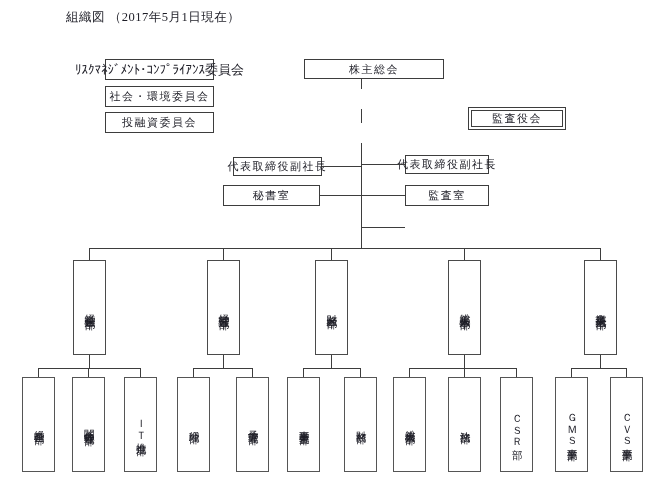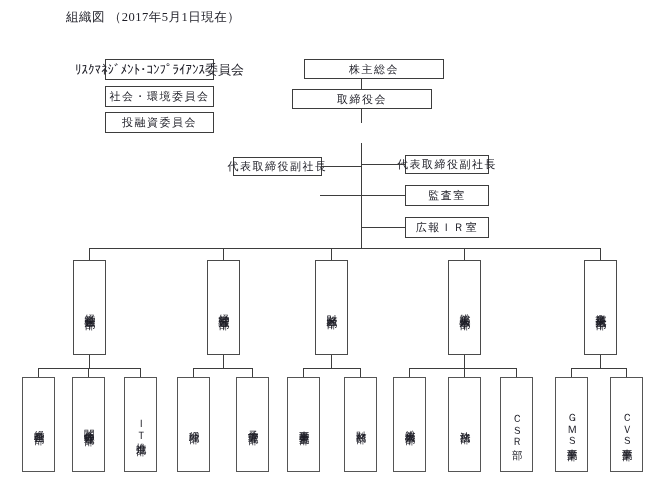--- a/index.html
+++ b/index.html
@@ -42,27 +42,29 @@
 
 <div class="canvas">
 
   <div class="title">組織図 （2017年5月1日現在）</div>
 
   <div class="box small" style="left:105px; top:59px;  width:109px; height:21px;">ﾘｽｸﾏﾈｼﾞﾒﾝﾄ･ｺﾝﾌﾟﾗｲｱﾝｽ委員会</div>
   <div class="box" style="left:105px; top:112px; width:109px; height:21px;">投融資委員会</div>
   <div class="box" style="left:105px; top:86px;  width:109px; height:21px;">社会・環境委員会</div>
 
   <div class="box" style="left:292px; top:59px;  width:140px; height:20px;margin-left:12px;">株主総会</div>
-  <div class="box" style="left:292px; top:89px;  width:140px; height:20px;">取締役会</div>
 
+  <div class="box dbl" style="left:468px; top:107px; width:98px; height:23px;">
+    <div class="inner">監査役会</div>
+  </div>
 
   <div class="box" style="left:233px; top:157px; width:89px; height:19px;">代表取締役副社長</div>
   <div class="box" style="left:405px; top:155px; width:84px; height:19px;">代表取締役副社長</div>
+  <div class="box" style="left:223px; top:185px; width:97px; height:21px;">秘書室</div>
   <div class="box" style="left:405px; top:185px; width:84px; height:21px;">監査室</div>
-  <div class="box" style="left:405px; top:217px; width:84px; height:21px;">広報ＩＲ室</div>
 
   <div class="vbox" style="left:73px;  top:260px; width:33px; height:95px;">経営企画本部</div>
   <div class="vbox" style="left:207px; top:260px; width:33px; height:95px;">経営管理本部</div>
   <div class="vbox" style="left:315px; top:260px; width:33px; height:95px;">財務本部</div>
   <div class="vbox" style="left:448px; top:260px; width:33px; height:95px;">総務人事本部</div>
   <div class="vbox" style="left:584px; top:260px; width:33px; height:95px;">事業統括本部</div>
 
   <div class="vbox dept" style="left:22px;  top:377px; width:33px; height:95px;">経営企画部</div>
   <div class="vbox dept" style="left:72px;  top:377px; width:33px; height:95px;">関係会社管理部</div>
   <div class="vbox dept" style="left:124px; top:377px; width:33px; height:95px;">ＩＴ推進部</div>

